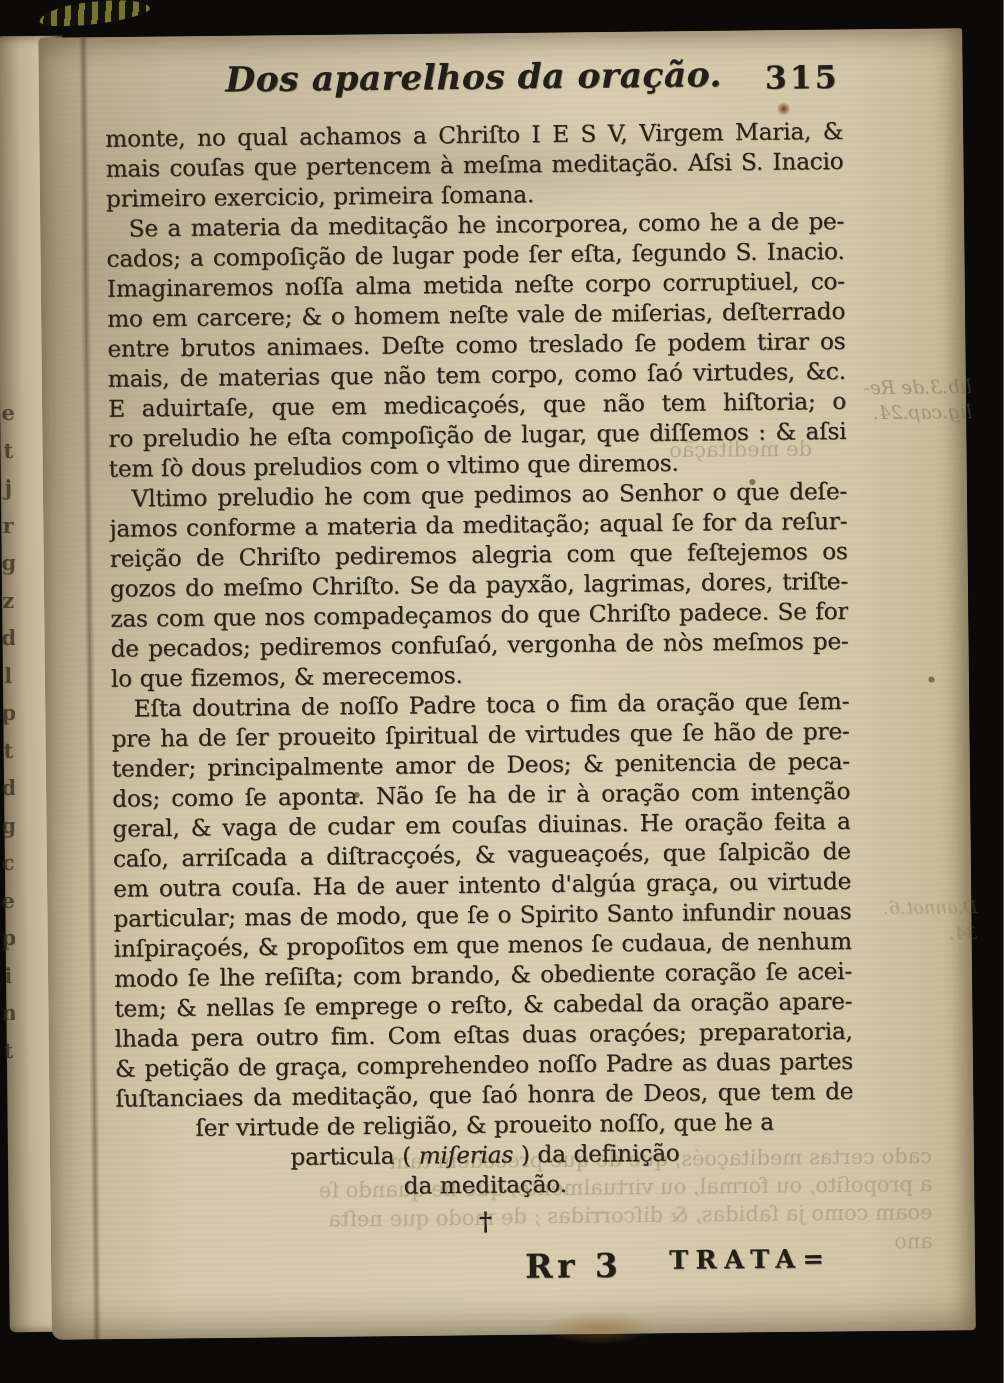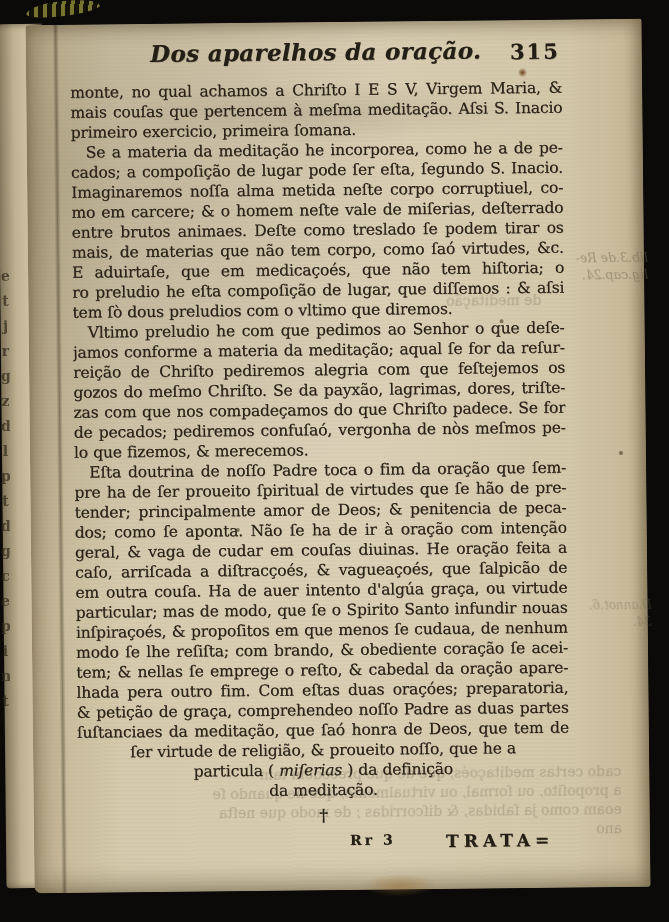--- a/index.html
+++ b/index.html
@@ -45,21 +45,21 @@
     text-shadow:.35px .35px .45px rgba(41,34,23,.55);}
   .line{text-align:justify;text-align-last:justify;height:20px;overflow:hidden;}
   .lastline{text-align-last:left;}
   .indent{text-indent:15px;}
   .closing div{text-align:center;height:20px;overflow:hidden;}
   .closing i{font-style:italic;}
 
   .orn{position:absolute;left:44px;top:783px;width:492px;text-align:center;font-size:17px;
     font-weight:bold;color:#241f16;z-index:4;}
   .footerline{position:absolute;left:44px;top:810px;width:492px;height:30px;color:#241f16;z-index:4;}
-  .sig{position:absolute;left:272px;font-size:14px;font-weight:bold;letter-spacing:3px;
+  .sig{position:absolute;left:272px;font-size:22px;font-weight:bold;letter-spacing:3px;
     text-shadow:.4px .4px .5px rgba(36,31,22,.6);}
   .catch{position:absolute;left:368px;font-size:17px;font-weight:bold;letter-spacing:5px;
     text-shadow:.5px .5px .5px rgba(36,31,22,.6);}
 
   
   .st{position:absolute;color:#6e6450;transform:scaleX(-1);pointer-events:none;
     filter:blur(.4px);z-index:3;}
   .st-line{height:17px;overflow:hidden;}
   .stnote1{left:518px;top:230px;width:102px;font-size:12.5px;line-height:17px;opacity:.5;font-style:italic;}
   .stfrag{left:378px;top:272px;width:135px;font-size:14px;opacity:.35;}

